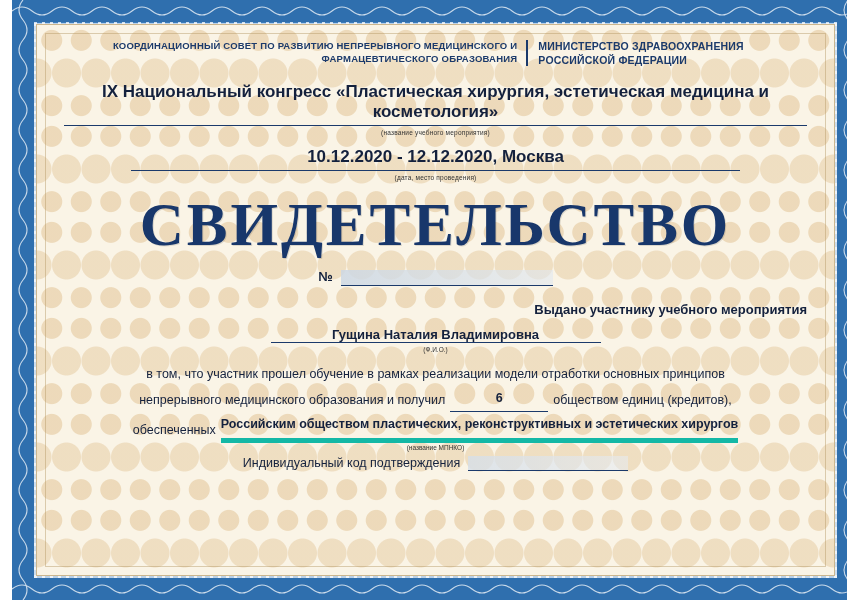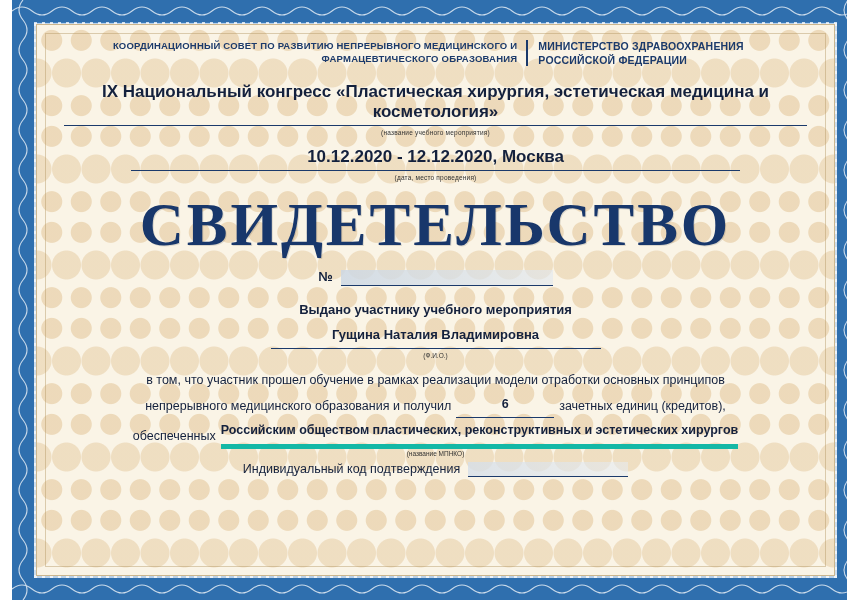--- a/index.html
+++ b/index.html
@@ -184,37 +184,37 @@
   }
   .number-row .num-blank {
     width: 212px;
     height: 15px;
     border-bottom: 1px solid #1b3a6b;
     background: linear-gradient(to right, rgba(205,216,228,0.85), rgba(225,232,240,0.6));
   }
 
   .issued-to {
     margin-top: 16px;
-    text-align: center;
+    text-align: right;
     font-size: 13px;
     font-weight: bold;
     color: #14213d;
   }
 
   .name-line {
     margin-top: 8px;
     text-align: center;
   }
   .name-line .value {
     display: inline-block;
     min-width: 330px;
     font-size: 13px;
     font-weight: bold;
     color: #14213d;
-    padding-bottom: 6px;
+    padding-bottom: 0;
     border-bottom: 1px solid #1b3a6b;
   }
   .name-line .caption {
     display: block;
     font-size: 6.5px;
     color: #333;
     margin-top: 3px;
   }
 
   .body-text {
@@ -324,21 +324,21 @@
       <span class="caption">(Ф.И.О.)</span>
     </div>
 
     <div class="body-text">
       <div class="row">
         <span>в том, что участник прошел обучение в рамках реализации модели отработки основных принципов</span>
       </div>
       <div class="row">
         <span>непрерывного медицинского образования и получил</span>
         <span class="credits-blank">6</span>
-        <span>зачетных единиц (кредитов),</span>
+        <span>обществом единиц (кредитов),</span>
       </div>
       <div class="org-wrap">
         <div class="row">
           <span>обеспеченных</span>
           <span class="org-name">Российским обществом пластических, реконструктивных и эстетических хирургов</span>
         </div>
         <span class="org-caption">(название МПНКО)</span>
       </div>
     </div>
 

